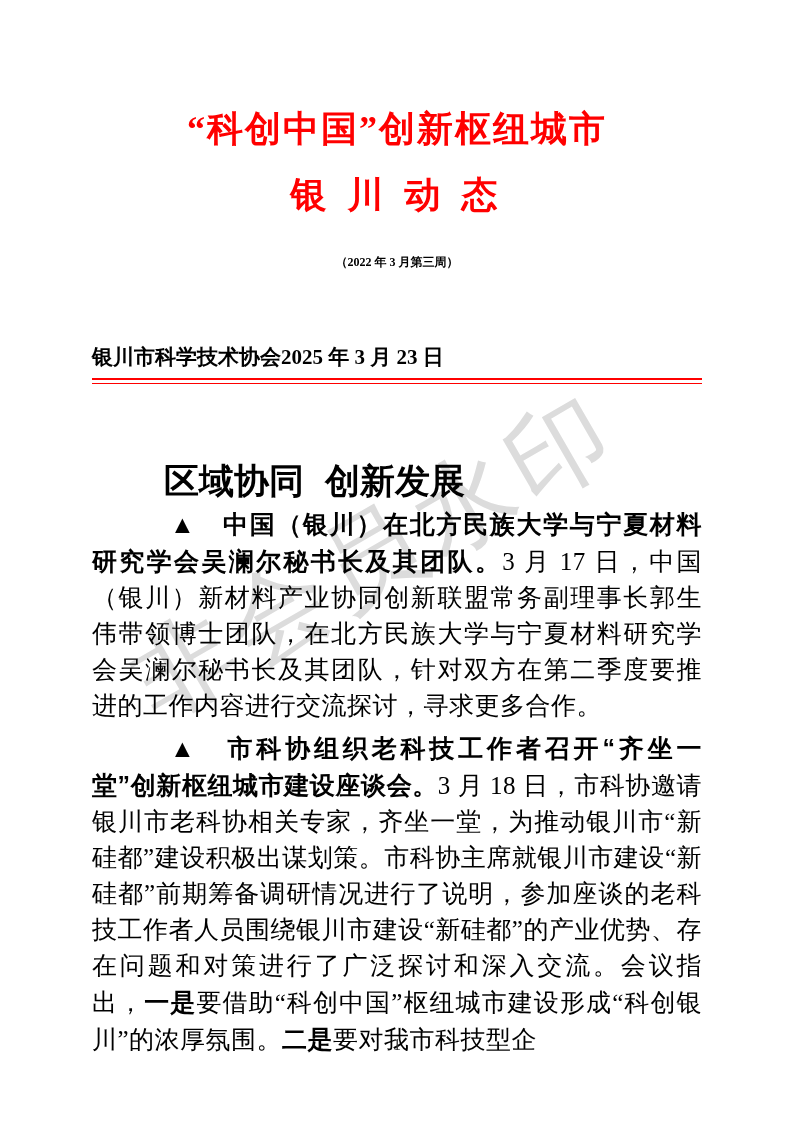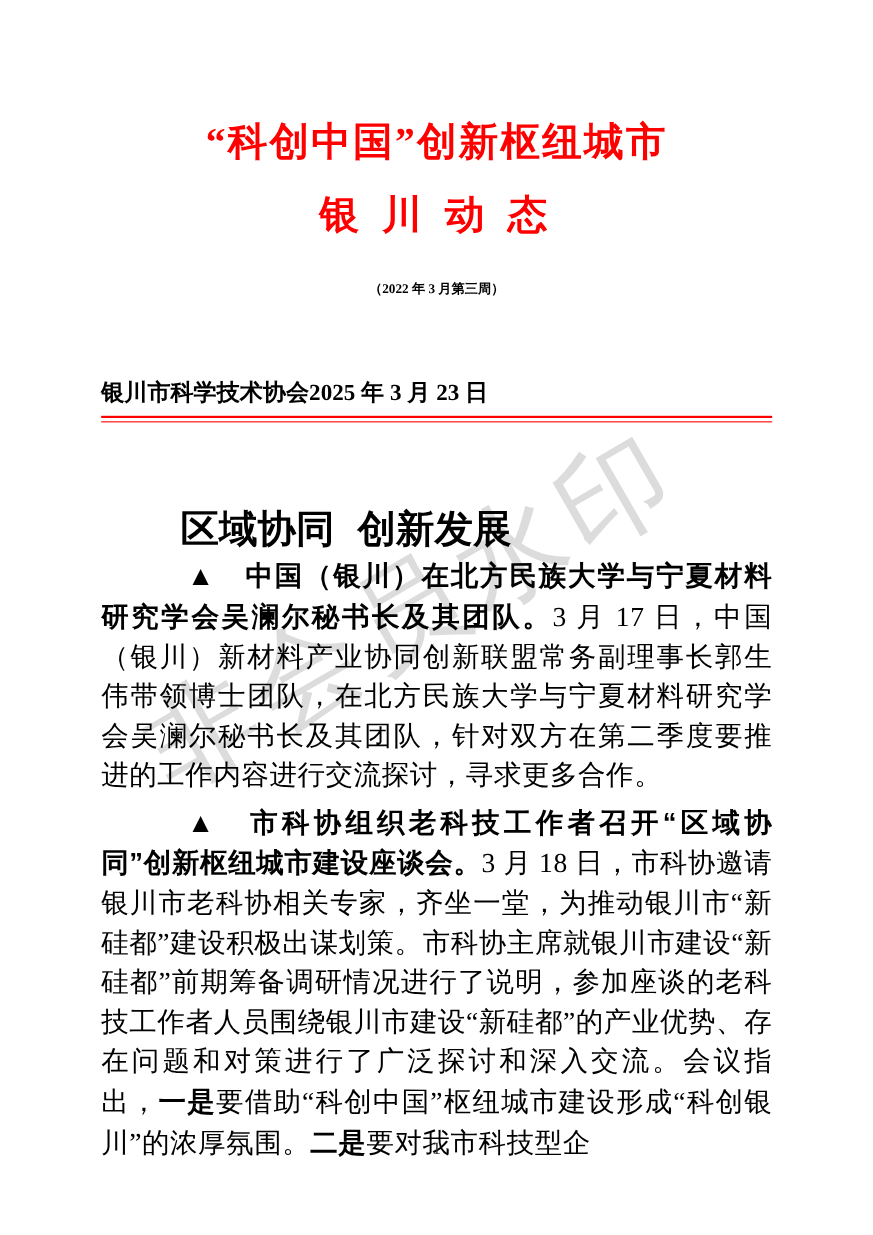--- a/index.html
+++ b/index.html
@@ -130,19 +130,19 @@
       <span class="org">银川市科学技术协会</span>
       <span class="date">2025 年 3 月 23 日</span>
     </div>
 
     <div class="red-rule"></div>
 
     <h2 class="section-heading">区域协同 创新发展</h2>
 
     <p class="para"><span class="lead">▲　中国（银川）在北方民族大学与宁夏材料研究学会吴澜尔秘书长及其团队。</span><span class="plain">3 月 17 日，中国（银川）新材料产业协同创新联盟常务副理事长郭生伟带领博士团队，在北方民族大学与宁夏材料研究学会吴澜尔秘书长及其团队，针对双方在第二季度要推进的工作内容进行交流探讨，寻求更多合作。</span></p>
 
-    <p class="para"><span class="lead">▲　市科协组织老科技工作者召开“区域协同”创新枢纽城市建设座谈会。</span><span class="plain">3 月 18 日，市科协邀请银川市老科协相关专家，齐坐一堂，为推动银川市“新硅都”建设积极出谋划策。市科协主席就银川市建设“新硅都”前期筹备调研情况进行了说明，参加座谈的老科技工作者人员围绕银川市建设“新硅都”的产业优势、存在问题和对策进行了广泛探讨和深入交流。会议指出，</span><span class="lead">一是</span><span class="plain">要借助“科创中国”枢纽城市建设形成“科创银川”的浓厚氛围。</span><span class="lead">二是</span><span class="plain">要对我市科技型企</span></p>
+    <p class="para"><span class="lead">▲　市科协组织老科技工作者召开“齐坐一堂”创新枢纽城市建设座谈会。</span><span class="plain">3 月 18 日，市科协邀请银川市老科协相关专家，齐坐一堂，为推动银川市“新硅都”建设积极出谋划策。市科协主席就银川市建设“新硅都”前期筹备调研情况进行了说明，参加座谈的老科技工作者人员围绕银川市建设“新硅都”的产业优势、存在问题和对策进行了广泛探讨和深入交流。会议指出，</span><span class="lead">一是</span><span class="plain">要借助“科创中国”枢纽城市建设形成“科创银川”的浓厚氛围。</span><span class="lead">二是</span><span class="plain">要对我市科技型企</span></p>
 
   </div>
 
   <div class="page-number">1</div>
 
 </div>
 
 </body></html>

